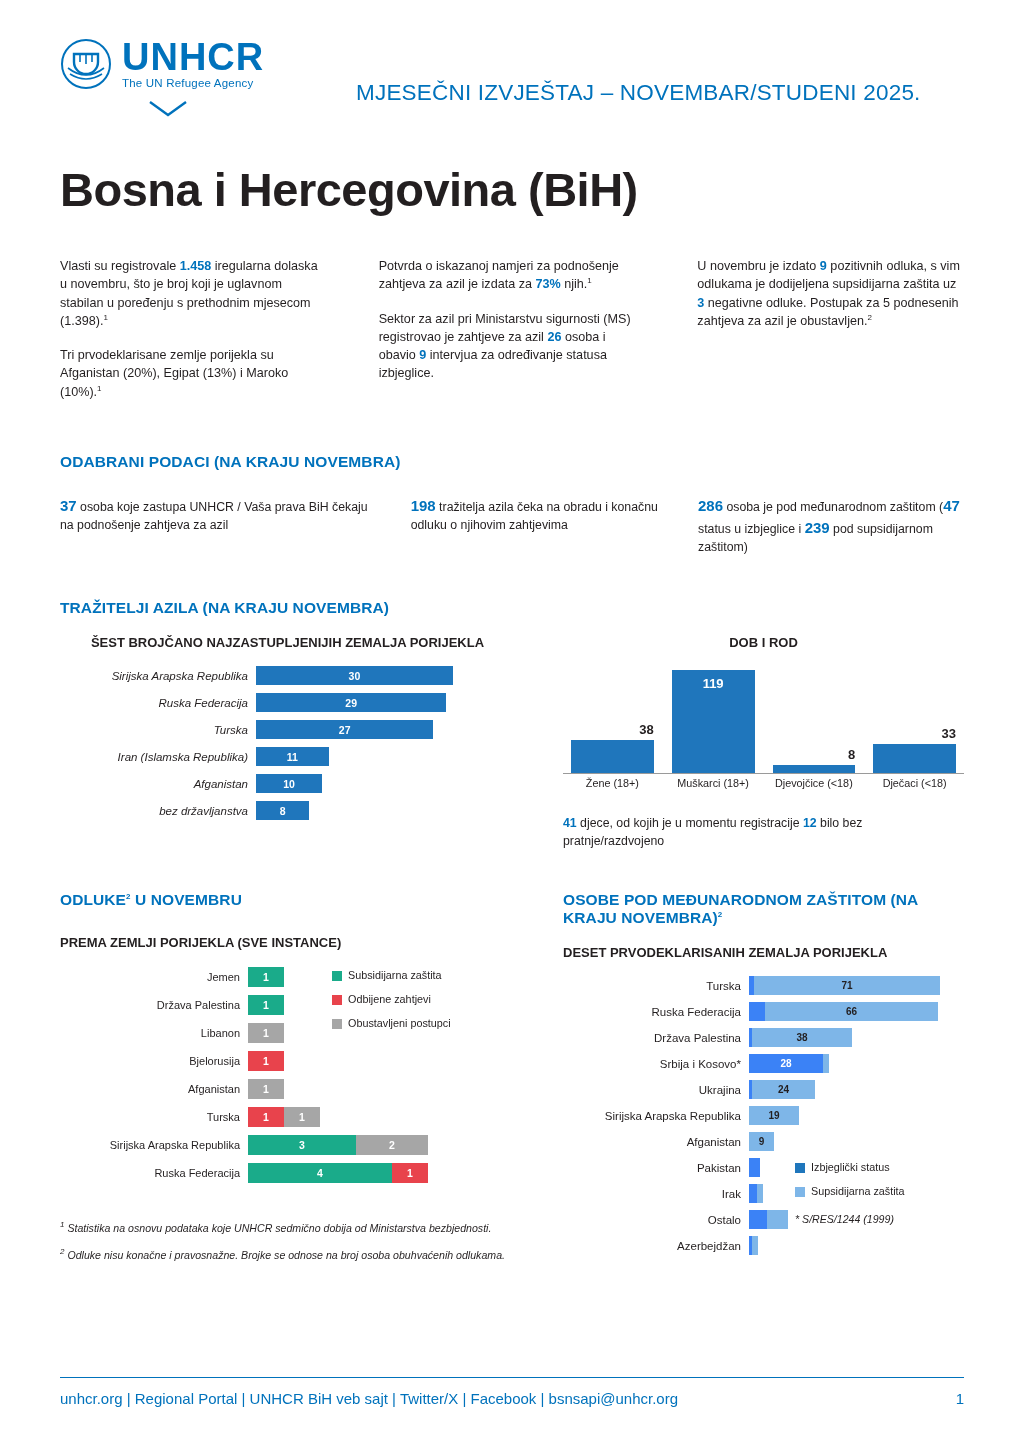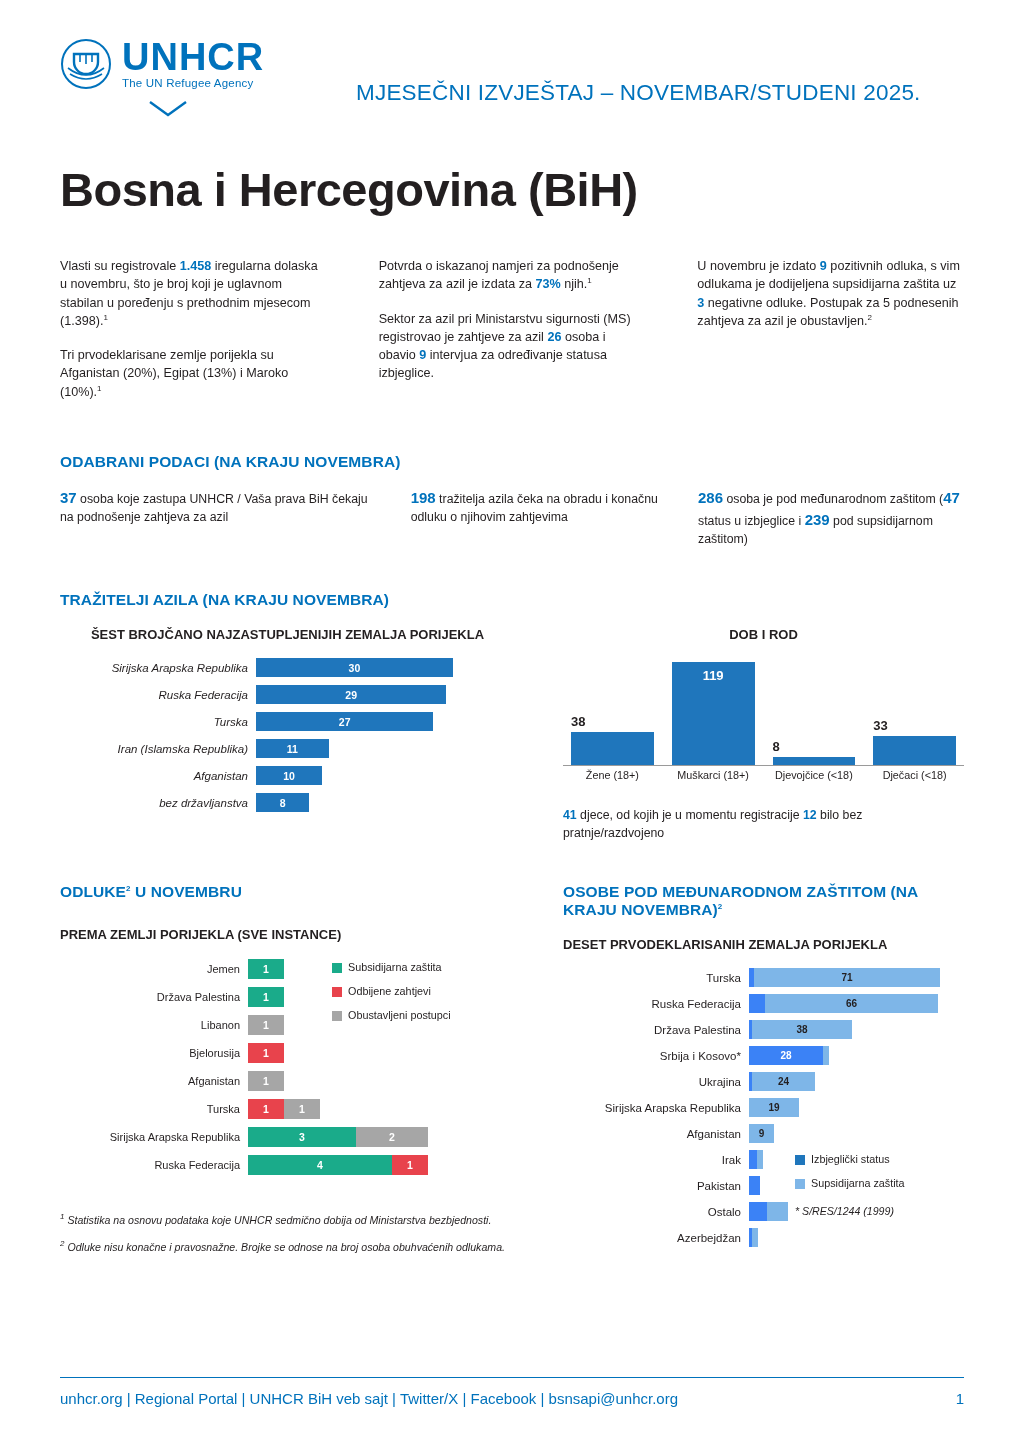--- a/index.html
+++ b/index.html
@@ -49,21 +49,21 @@
   sup { font-size:8px; vertical-align:super; }
 
   
   .sec-head {
     color:#0072bc; font-weight:bold; font-size:15.5px; letter-spacing:.1px;
   }
   .sec-head.mt { margin-top:42px; }
 
   
   .keydata { display:flex; gap:34px; margin-top:16px; }
-  .keydata .col { flex:1; font-size:12.3px; line-height:1.45; }
+  .keydata .col { flex:1; font-size:12.3px; line-height:1.45;margin-top:8px; }
   .keydata .num { color:#0072bc; font-weight:bold; font-size:15px; }
   .kd-1 { flex:1.25 !important; }
   .kd-2 { flex:1.0 !important; }
   .kd-3 { flex:1.05 !important; }
   .kd-4 { flex:1.0 !important; }
 
   
   .two-col { display:flex; gap:48px; margin-top:18px; }
   .col-left { width:455px; flex:0 0 455px; }
   .col-right { flex:1; }
@@ -83,21 +83,21 @@
   .hbar-track { flex:1; position:relative; height:19px; }
   .hbar {
     height:19px; background:#1f76bc; position:relative;
     display:flex; align-items:center; justify-content:center;
   }
   .hbar span { color:#fff; font-size:10.5px; font-weight:bold; }
 
   
   .vchart { position:relative; height:128px; margin-top:6px; }
   .vcols { display:flex; align-items:flex-end; height:108px; gap:18px; padding:0 8px; }
-  .vcol { flex:1; display:flex; flex-direction:column; align-items:flex-start; justify-content:flex-end; }
+  .vcol { flex:1; display:flex; flex-direction:column; align-items:flex-end; justify-content:flex-end; }
   .vcol .val { font-size:13px; font-weight:bold; margin-bottom:3px; }
   .vcol .val.inside { color:#fff; position:absolute; top:6px; left:0; right:0; text-align:center; }
   .vbar { width:100%; background:#1f76bc; position:relative; }
   .vaxis { border-top:1px solid #9a9a9a; margin-top:0; }
   .vlabels { display:flex; gap:18px; padding:3px 8px 0 8px; }
   .vlabels div { flex:1; text-align:center; font-size:10.8px; }
   .note-under { font-size:12.3px; line-height:1.45; margin-top:22px; }
 
   
   .dec-row { display:flex; align-items:center; height:24px; margin-bottom:4px; }
@@ -439,26 +439,26 @@
                 <span>19</span>
               </div></div>
         </div>
         <div class="p-row">
           <div class="p-label">Afganistan</div>
           <div class="p-bars"><div class="p-seg subs" style="width:25px">
                 <span>9</span>
               </div></div>
         </div>
         <div class="p-row">
+          <div class="p-label">Pakistan</div>
+          <div class="p-bars"><div class="p-seg ref" style="width:11px"></div></div>
+        </div>
+        <div class="p-row">
           <div class="p-label">Irak</div>
           <div class="p-bars"><div class="p-seg ref" style="width:8px"></div><div class="p-seg subs" style="width:6px"></div></div>
-        </div>
-        <div class="p-row">
-          <div class="p-label">Pakistan</div>
-          <div class="p-bars"><div class="p-seg ref" style="width:11px"></div></div>
         </div>
         <div class="p-row">
           <div class="p-label">Ostalo</div>
           <div class="p-bars"><div class="p-seg ref" style="width:18px"></div><div class="p-seg subs" style="width:21px"></div></div>
         </div>
         <div class="p-row">
           <div class="p-label">Azerbejdžan</div>
           <div class="p-bars"><div class="p-seg ref" style="width:3px"></div><div class="p-seg subs" style="width:6px"></div></div>
         </div>
 

